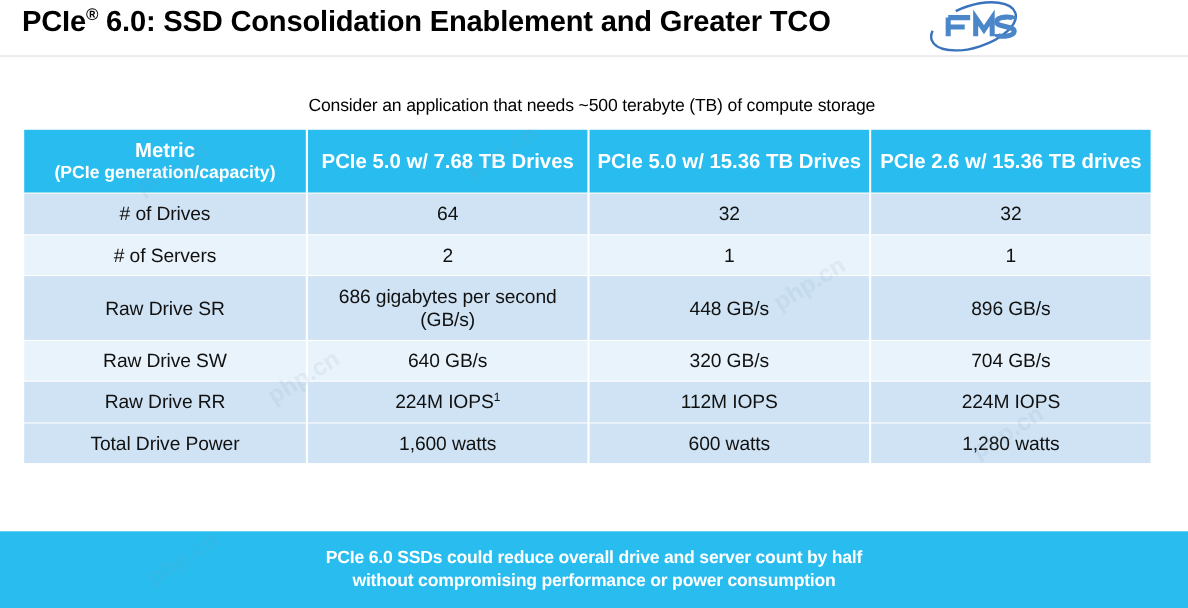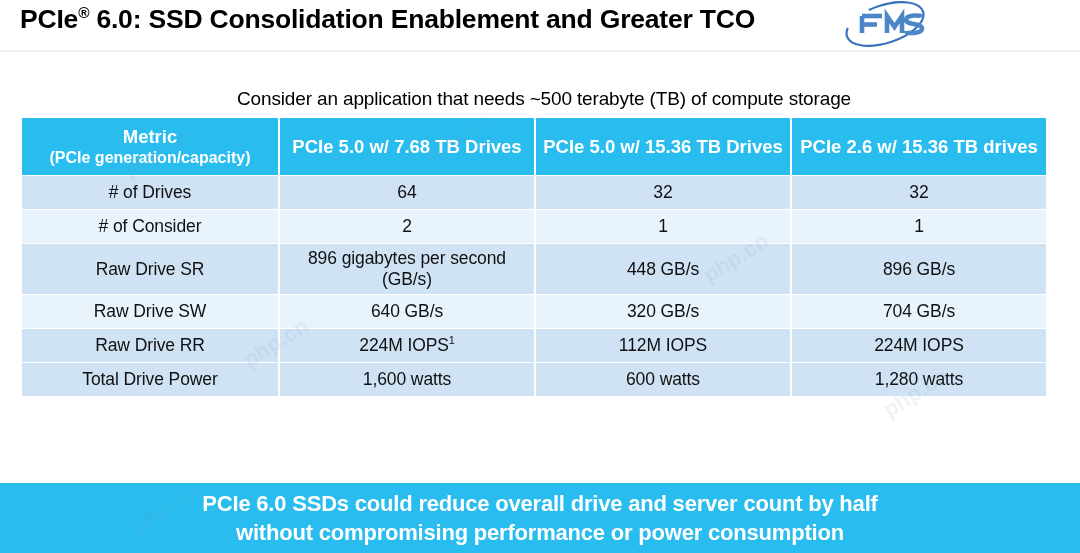--- a/index.html
+++ b/index.html
@@ -57,25 +57,25 @@
     position: absolute;
     right: 12px;
     top: 1px;
     width: 86px;
     height: 46px;
   }
 
   
   .subtitle {
     position: absolute;
-    left: 18px;
+    left: 12px;
     top: 88px;
     width: 1052px;
     text-align: center;
-    font-size: 19px;
+    font-size: 16px;
     color: #000000;
     letter-spacing: -0.15px;
   }
 
   
   .table-wrap {
     position: absolute;
     left: 20px;
     top: 117px;
     width: 1022px;
@@ -110,21 +110,21 @@
     line-height: 1.2;
     margin-top: 1px;
   }
 
   table.spec td {
     text-align: center;
     vertical-align: middle;
     font-size: 17.5px;
     color: #111111;
     height: 33px;
-    padding: 2px 8px;
+    padding: 8px 8px;
     line-height: 1.18;
     letter-spacing: -0.1px;
   }
   table.spec tr.band-a td { background: #cfe3f4; }
   table.spec tr.band-b td { background: #e9f3fb; }
 
   table.spec tr.tall td { height: 50px; }
 
   td sup { font-size: 0.62em; vertical-align: super; line-height: 0; }
 
@@ -135,21 +135,21 @@
     top: 483px;
     width: 1080px;
     height: 70px;
     background: #29bdef;
     color: #ffffff;
     display: flex;
     flex-direction: column;
     align-items: center;
     justify-content: center;
     font-weight: bold;
-    font-size: 22px;
+    font-size: 16px;
     line-height: 1.33;
     text-align: center;
     letter-spacing: -0.2px;
   }
 
   
   .wm {
     position: absolute;
     color: rgba(120,150,175,0.11);
     font-size: 22px;
@@ -206,28 +206,28 @@
         </tr>
       </thead>
       <tbody>
         <tr class="band-a">
           <td># of Drives</td>
           <td>64</td>
           <td>32</td>
           <td>32</td>
         </tr>
         <tr class="band-b">
-          <td># of Consider</td>
+          <td># of Servers</td>
           <td>2</td>
           <td>1</td>
           <td>1</td>
         </tr>
         <tr class="band-a tall">
           <td>Raw Drive SR</td>
-          <td>896 gigabytes per second (GB/s)</td>
+          <td>686 gigabytes per second (GB/s)</td>
           <td>448 GB/s</td>
           <td>896 GB/s</td>
         </tr>
         <tr class="band-b">
           <td>Raw Drive SW</td>
           <td>640 GB/s</td>
           <td>320 GB/s</td>
           <td>704 GB/s</td>
         </tr>
         <tr class="band-a">

